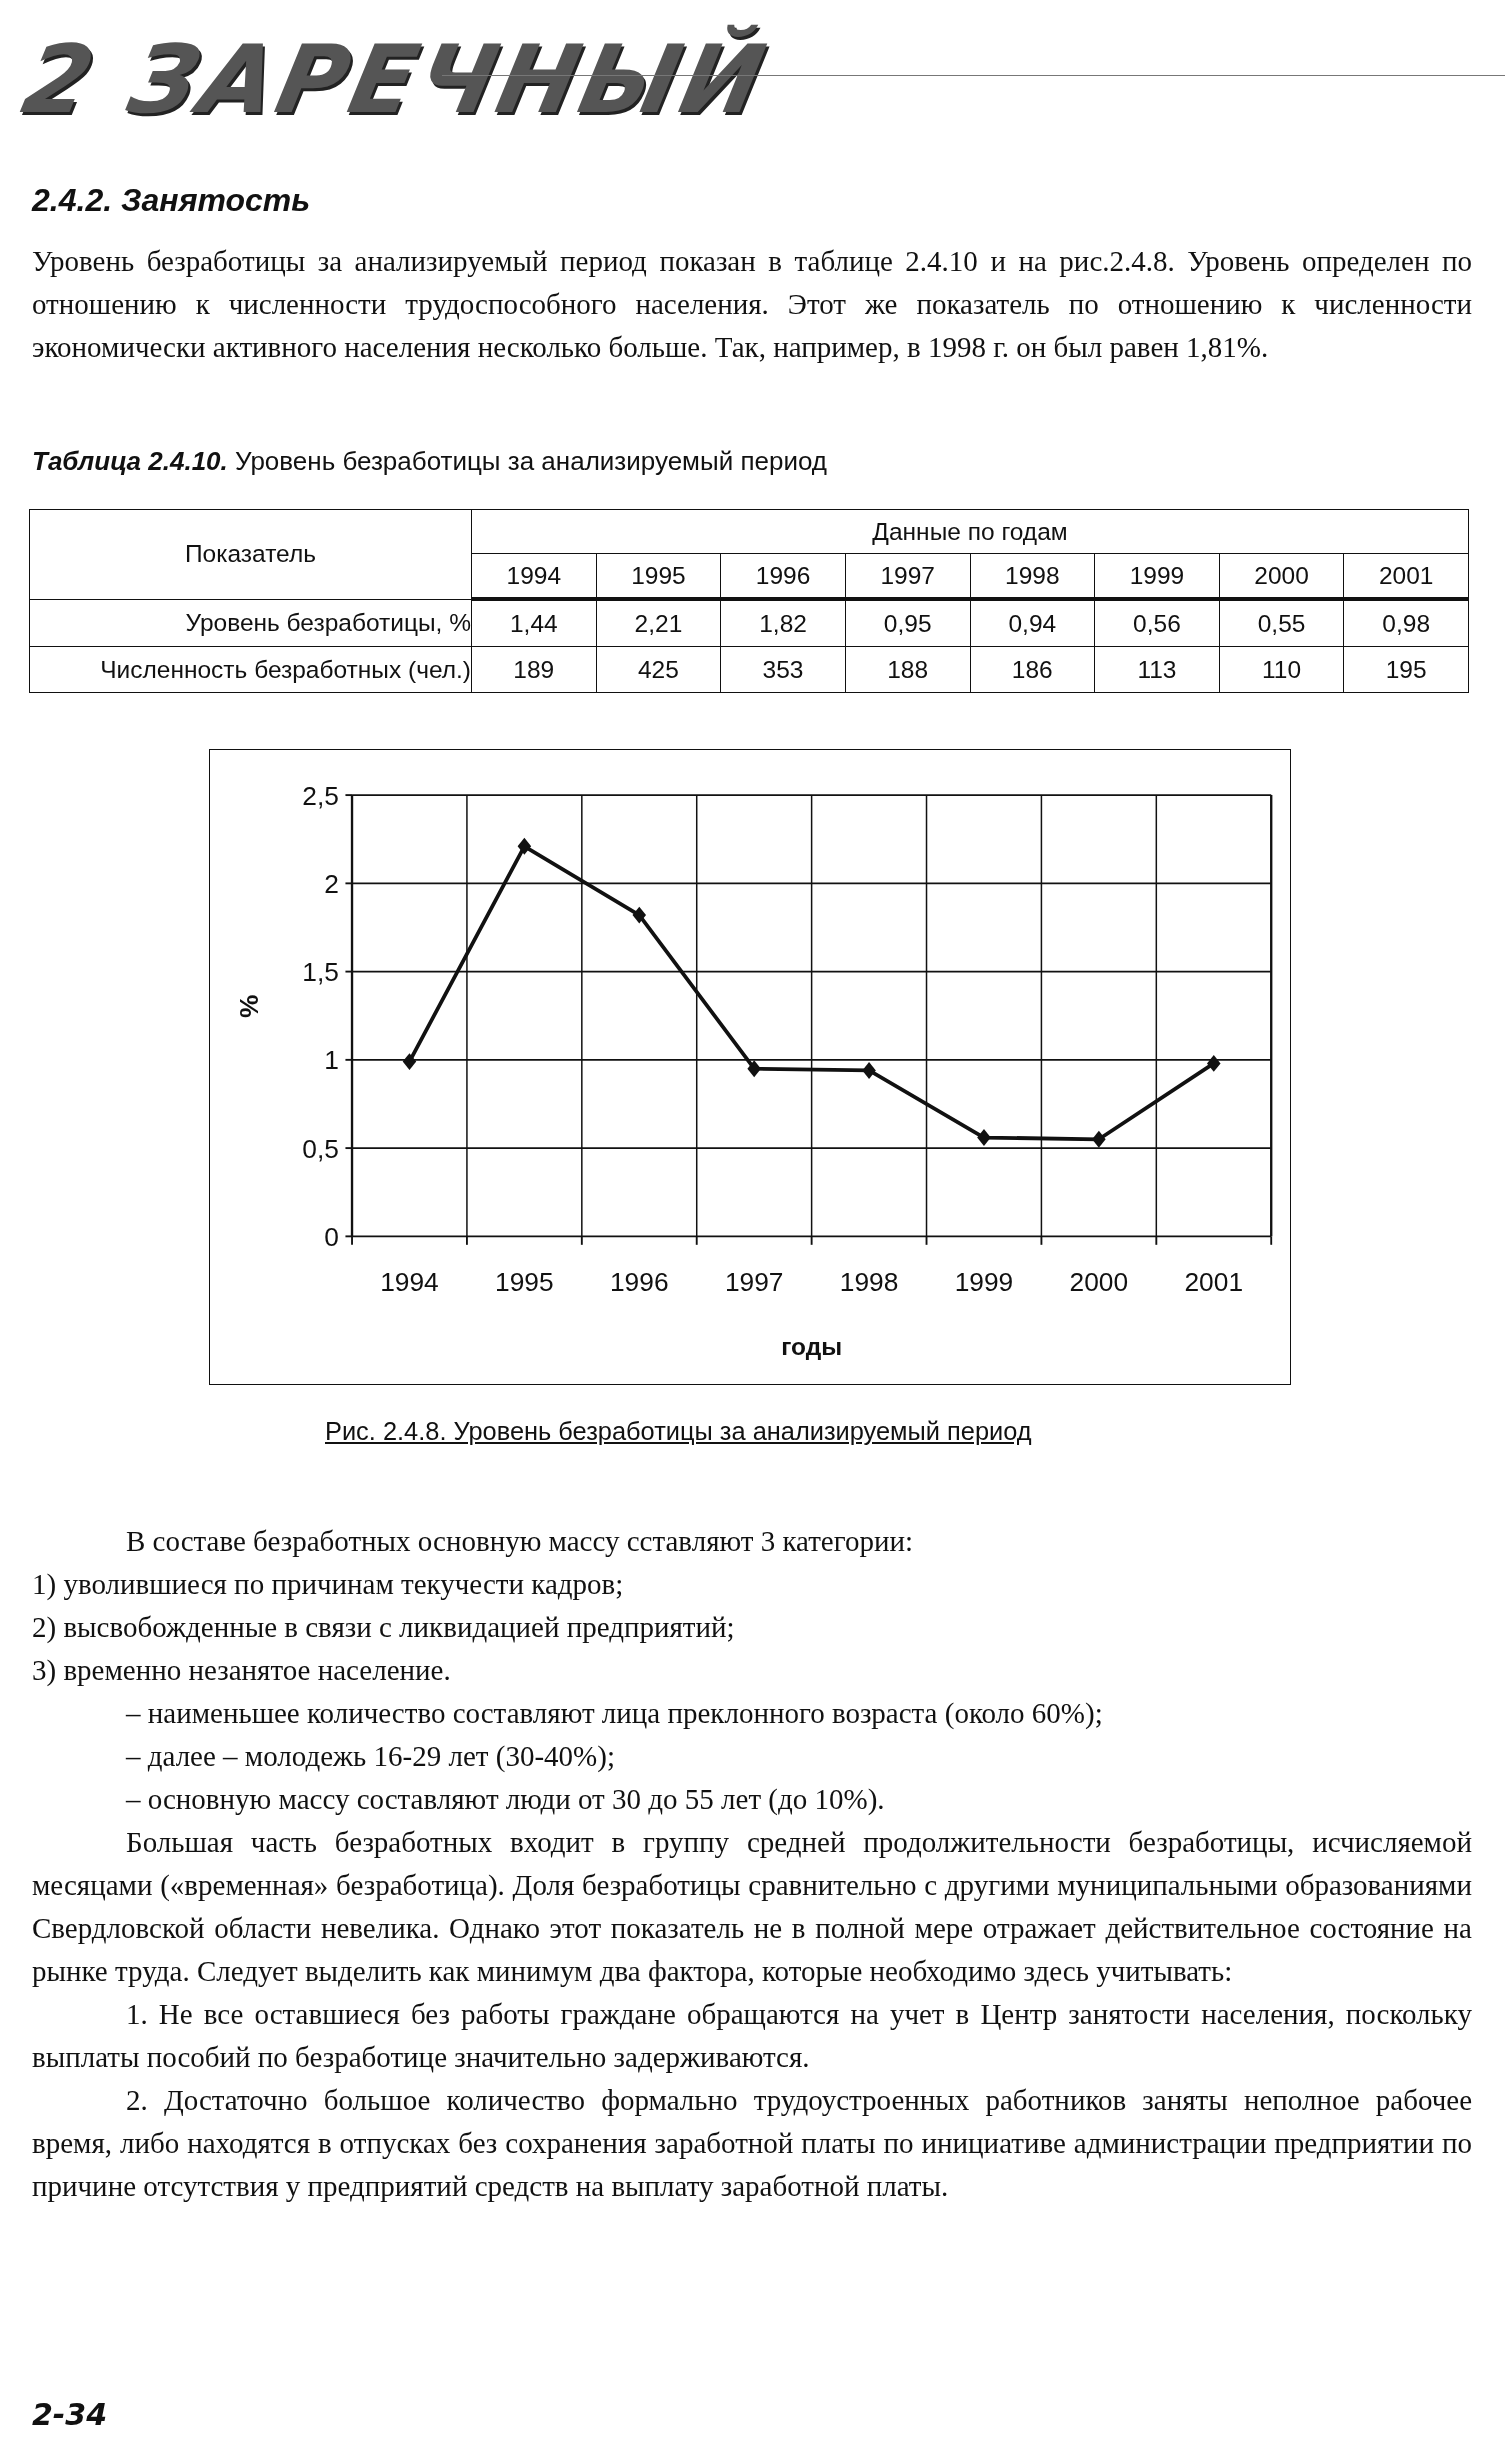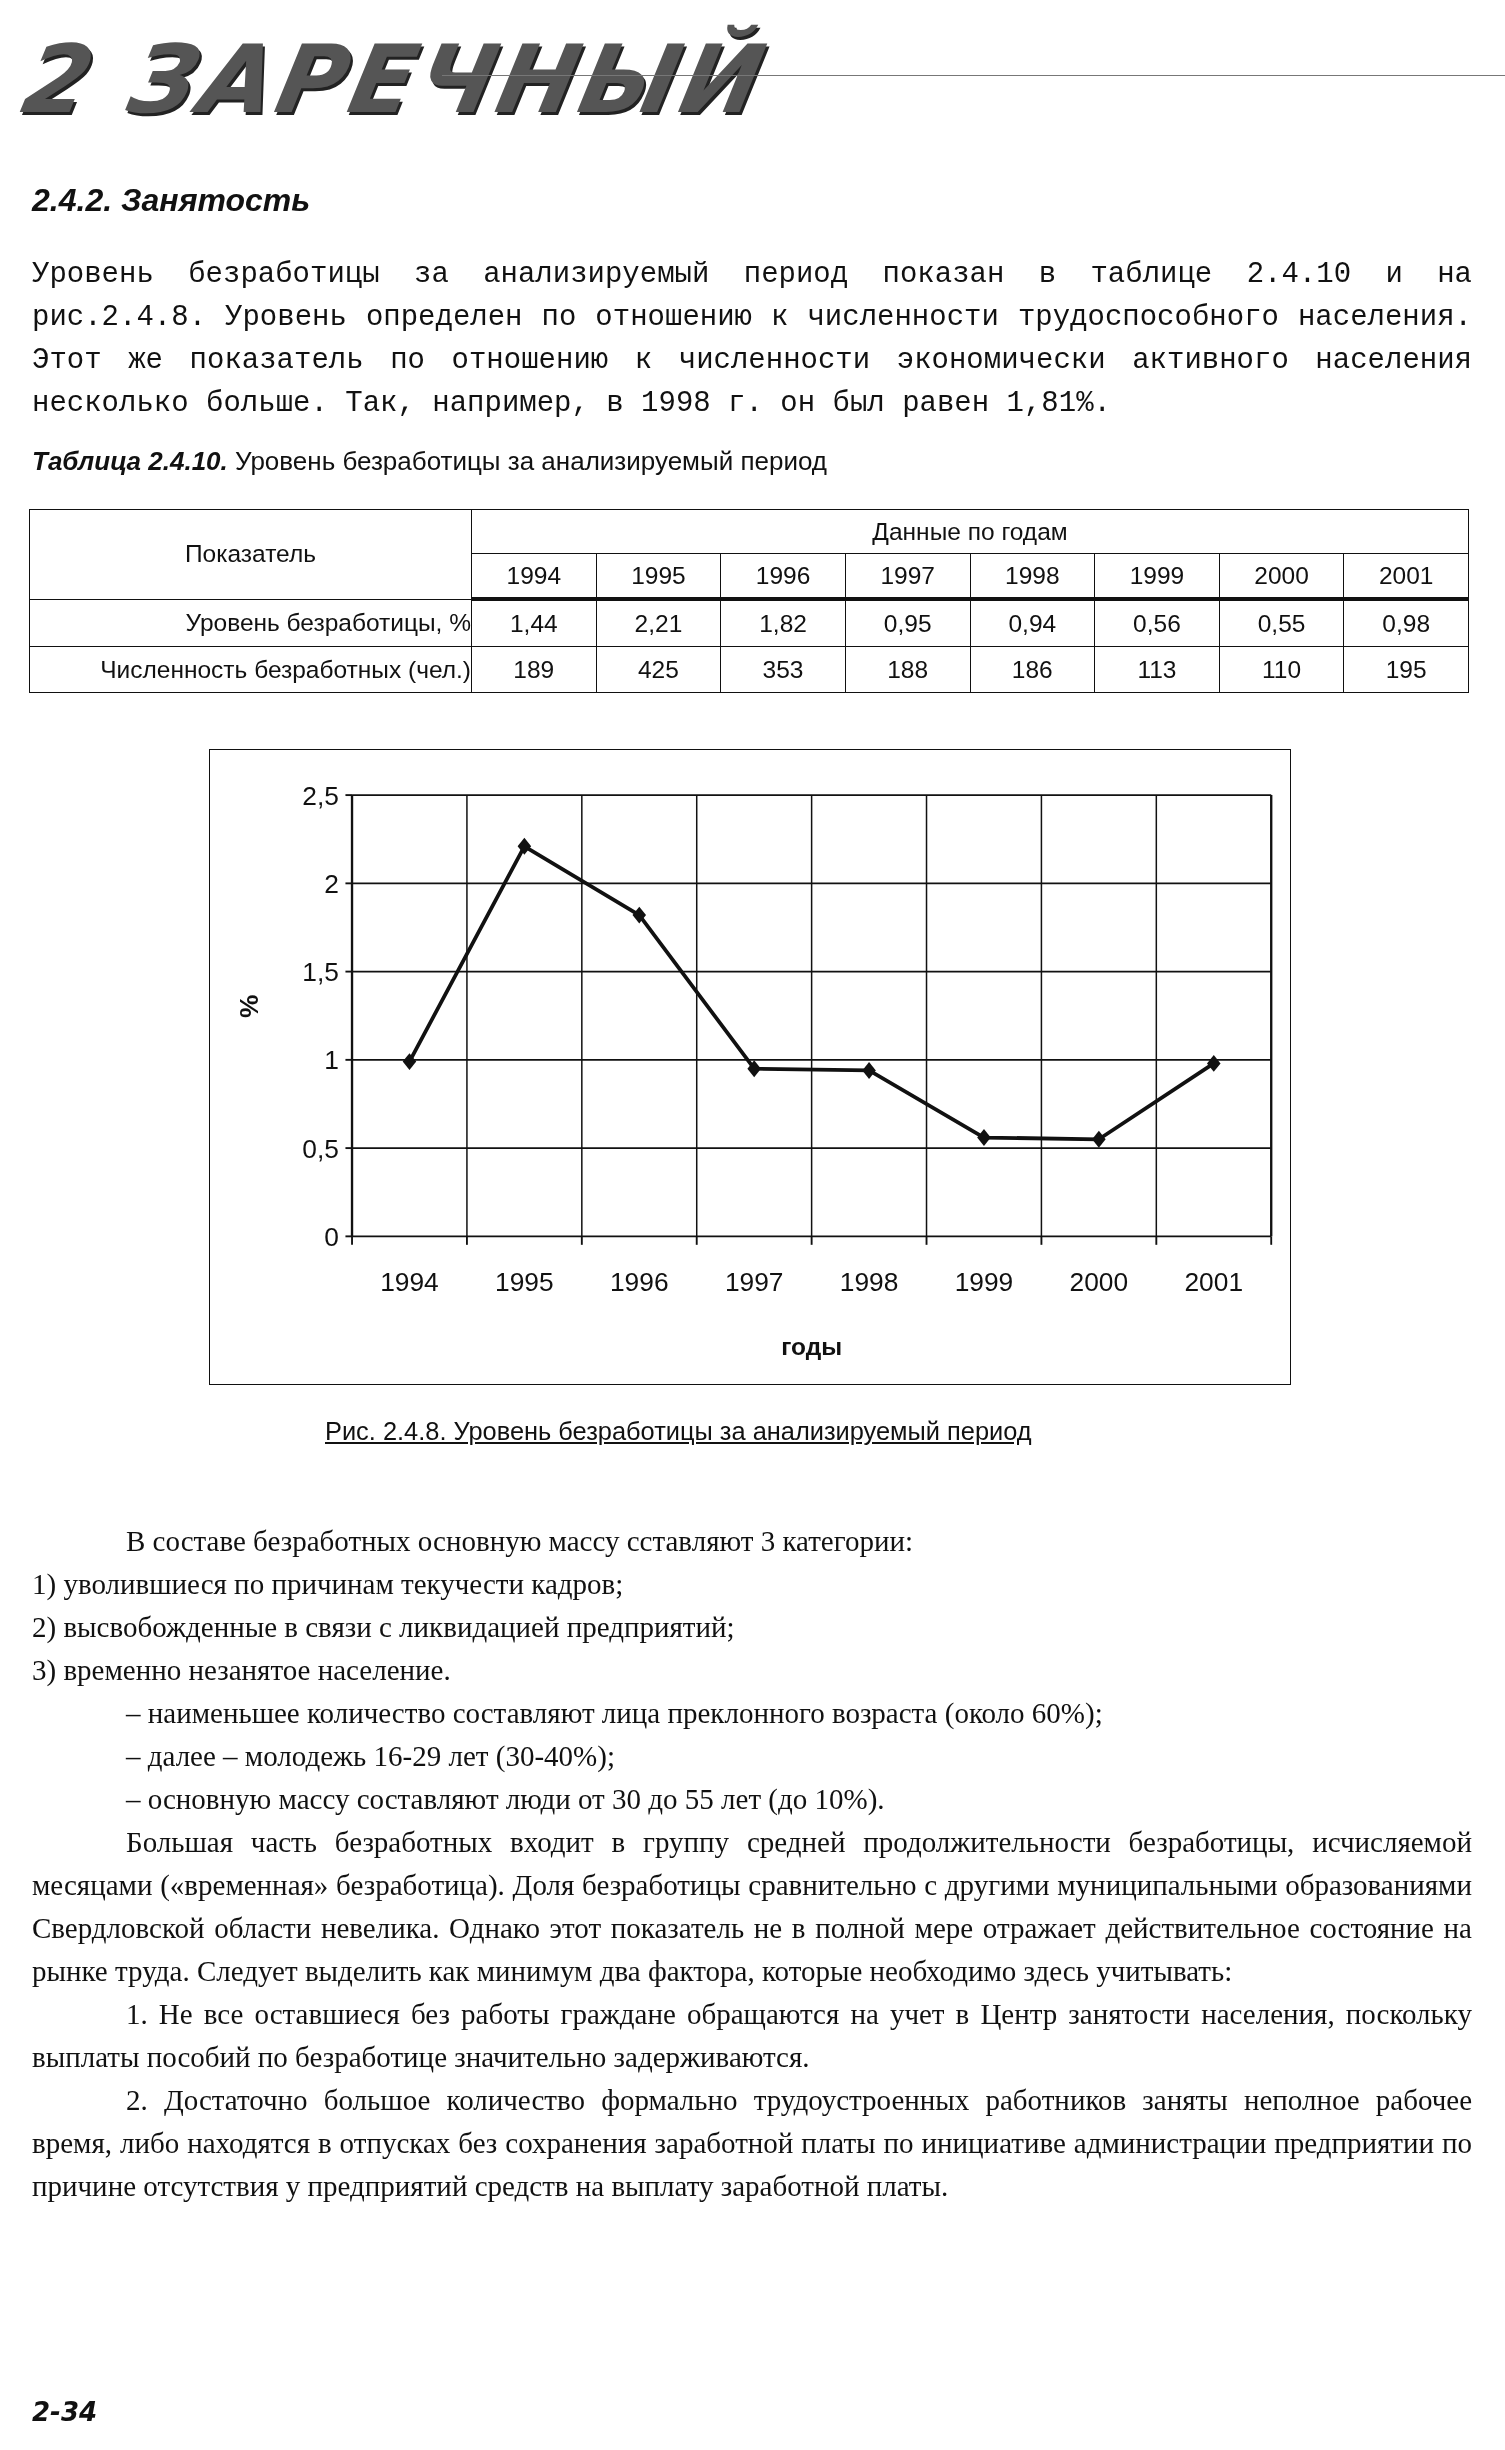--- a/index.html
+++ b/index.html
@@ -10,21 +10,21 @@
 
   
   #banner { left:26px; top:28px; font-family:"DejaVu Sans", sans-serif; font-weight:bold; font-style:italic;
             font-size:94px; letter-spacing:3.8px; color:#555; transform:skewX(-12deg);
             text-shadow: 2.8px 2.8px 0 #222; line-height:103px; }
   #banner-rule { left:442px; top:75px; width:1063px; border-top:1.9px solid #777; }
 
   #section-title { left:32px; top:182px; font-size:32px; font-weight:bold; font-style:italic; }
 
   .para { font-size:29px; line-height:43px; text-align:justify; }
-  #intro { left:32px; top:253px; width:1440px; text-align-last:left;font-family:Liberation Mono, monospace; }
+  #intro { left:32px; top:240px; width:1440px; text-align-last:left; }
 
   #table-caption { left:32px; top:446px; font-size:26px; }
   #table-caption i { font-weight:bold; }
 
   
   #data-table { left:29px; top:509px; width:1440px; border-collapse:collapse; font-size:24.5px; }
   #data-table td, #data-table th { border:1.9px solid #111; text-align:center; font-weight:normal; padding:0; }
   #data-table .hdr-top td { height:43px; }
   #data-table .year-row td { height:43px; border-bottom:4.7px solid #111; }
   #data-table .data-row td { height:45px; }
@@ -35,21 +35,21 @@
   #chart-frame { left:209px; top:749px; width:1082px; height:636px; border:1.9px solid #111; box-sizing:border-box; }
   #chart-svg { left:209px; top:749px; }
   #figure-caption { left:325px; top:1417px; font-size:25.4px;text-decoration:underline; }
 
   .indent { text-indent:94px; }
   #body-block { left:32px; top:1520px; width:1440px; }
   #body-block p { margin:0; }
   .num-item { padding-left:0; }
   .dash-item { padding-left:94px; }
 
-  #page-number { left:32px; top:2397px; font-size:26px; font-weight:bold; font-style:italic; font-family:"DejaVu Sans", sans-serif; }
+  #page-number { left:32px; top:2397px; font-size:30px; font-weight:bold; font-style:italic; font-family:"DejaVu Sans", sans-serif; }
 </style>
 </head>
 <body>
 
 <div id="banner" class="abs">2 ЗАРЕЧНЫЙ</div>
 <div id="banner-rule" class="abs"></div>
 
 <div id="section-title" class="abs sans">2.4.2. Занятость</div>
 
 <p id="intro" class="abs para serif" style="margin:0">Уровень безработицы за анализируемый период показан в таблице 2.4.10 и на рис.2.4.8. Уровень определен по отношению к численности трудоспособного населения. Этот же показатель по отношению к численности экономически активного населения несколько больше. Так, например, в 1998 г. он был равен 1,81%.</p>

